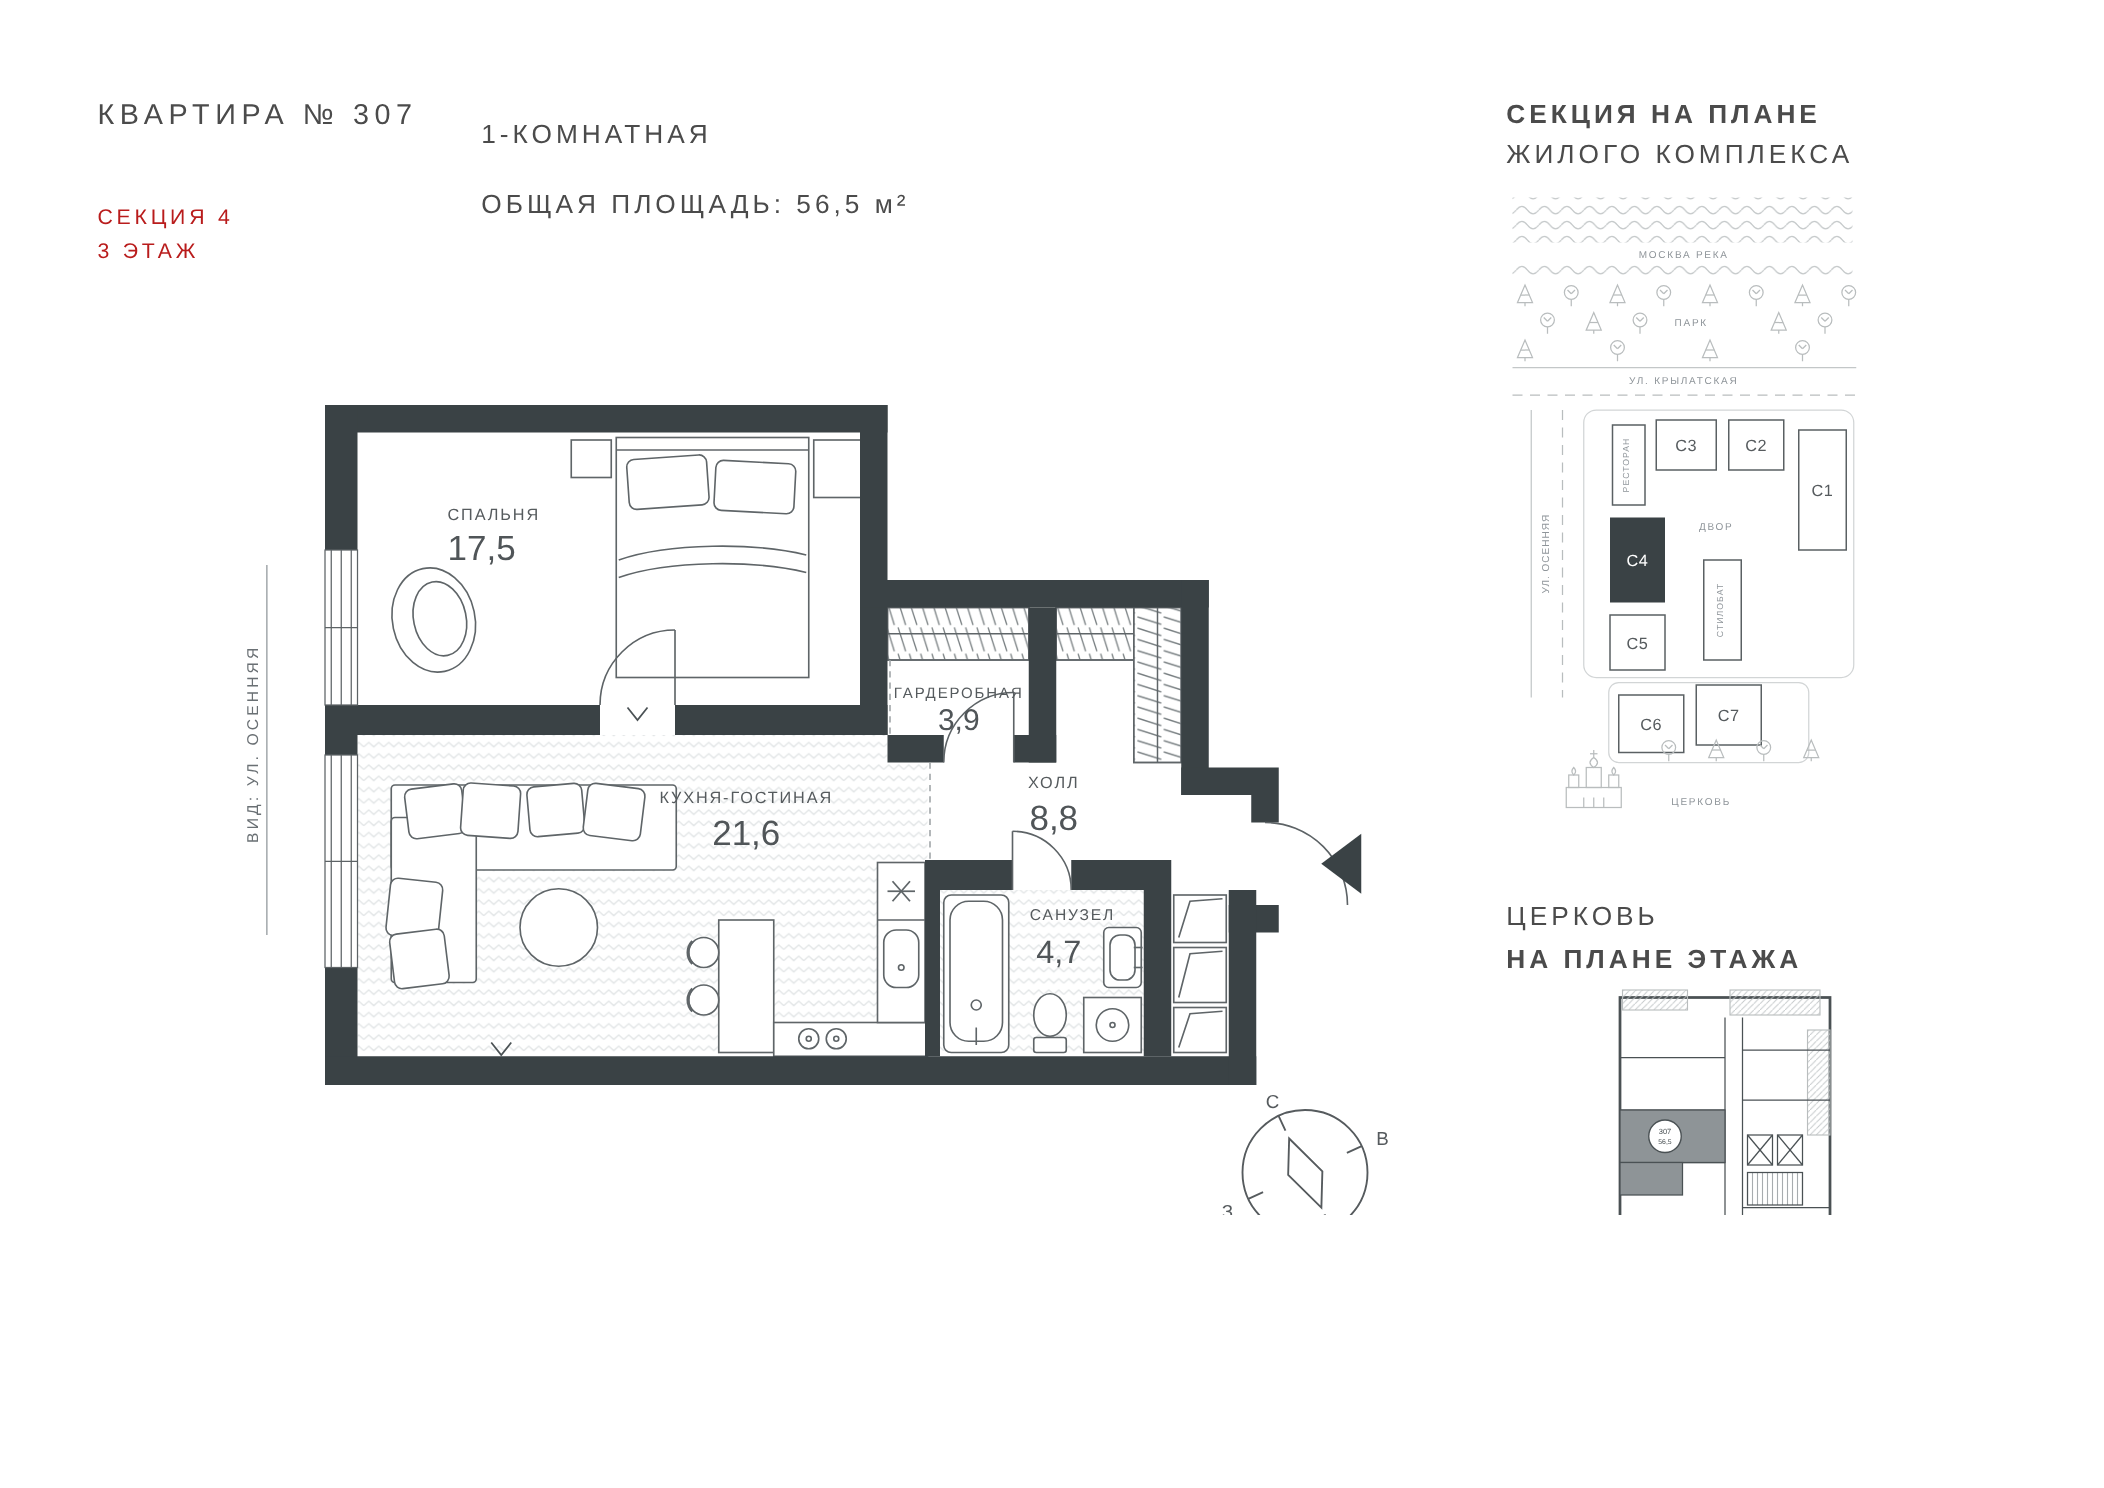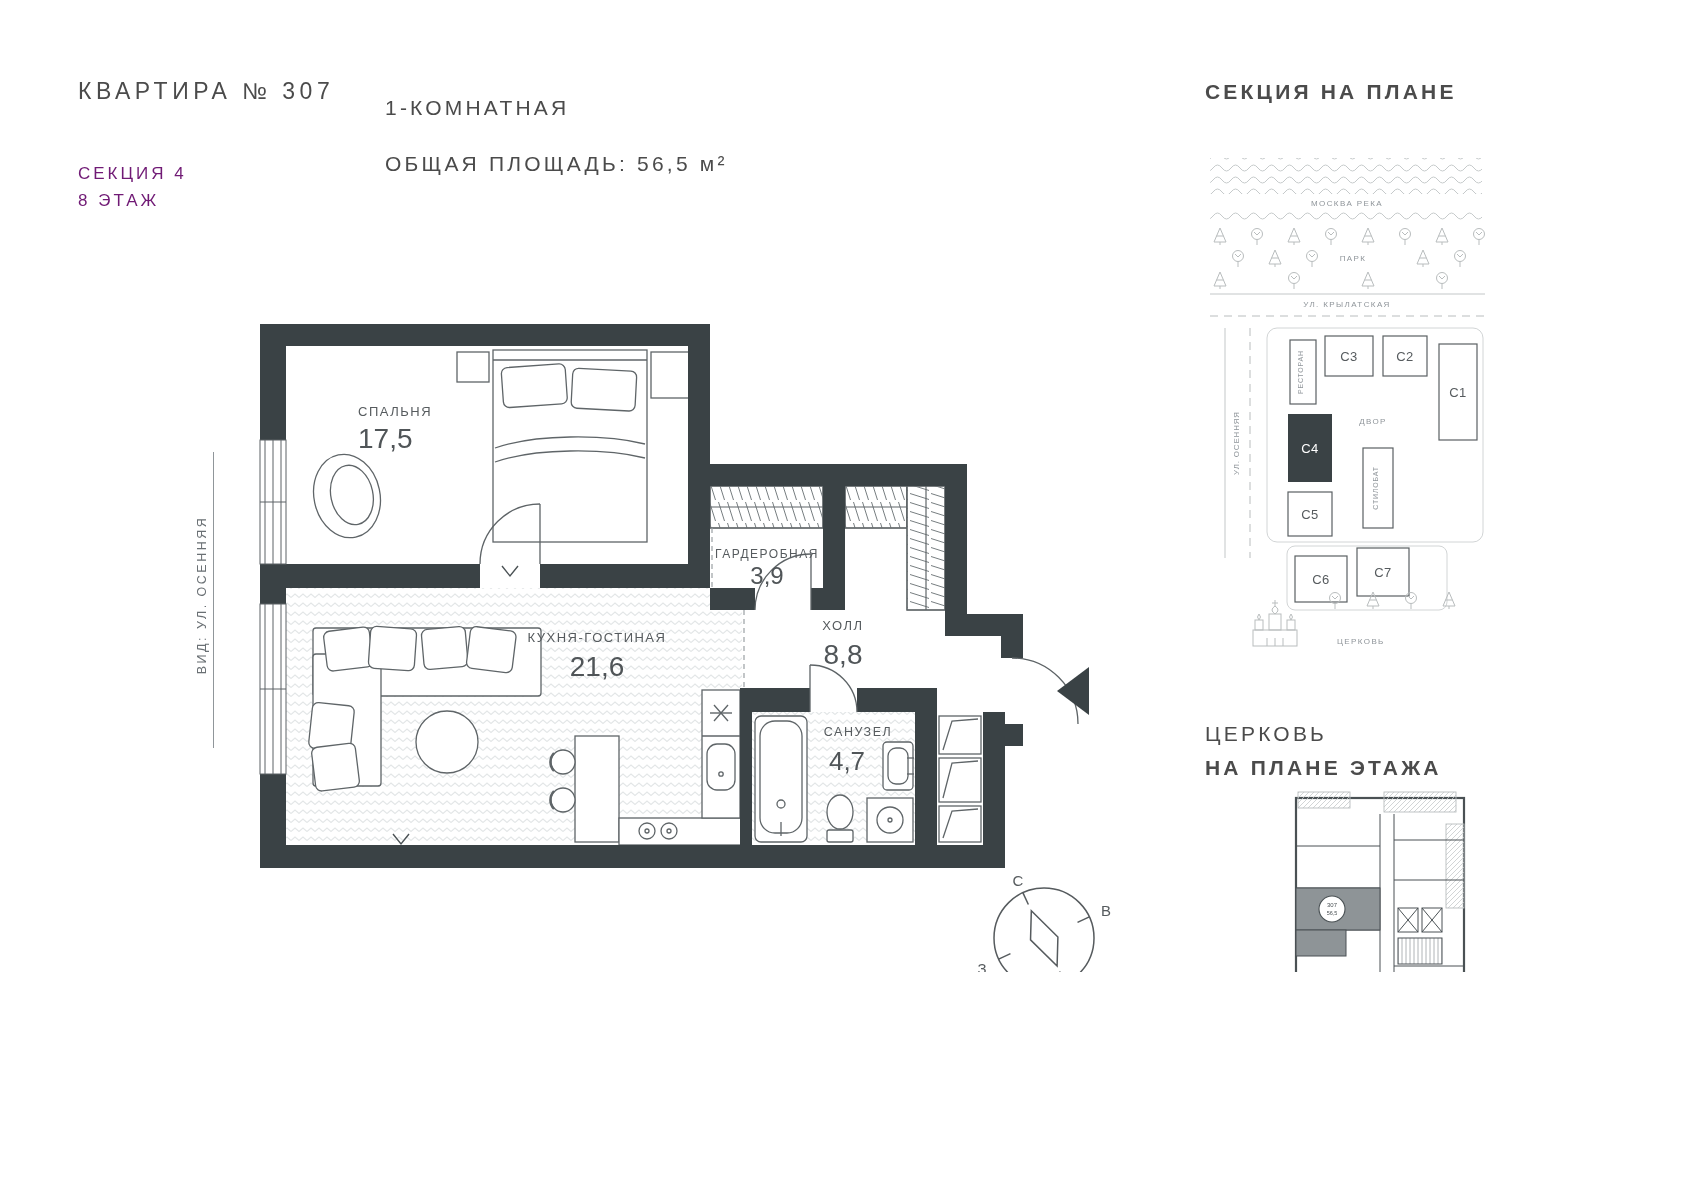--- a/index.html
+++ b/index.html
@@ -1,44 +1,45 @@
 <!DOCTYPE html>
 <html><head>
 <meta charset="utf-8">
 <style>
   html,body{margin:0;padding:0;background:#ffffff;}
   .canvas{position:relative;width:1683px;height:972px;background:#ffffff;overflow:hidden;
           font-family:"Liberation Sans", sans-serif;color:#4b4b4b;}
   .abs{position:absolute;}
   .t-hdr{font-size:23px;letter-spacing:4.5px;font-weight:500;color:#4b4b4b;white-space:nowrap;}
-  .t-sub{font-size:17px;letter-spacing:3px;font-weight:500;color:#701a75;line-height:27px;white-space:nowrap;}
+  .t-sub{font-size:17px;letter-spacing:3px;font-weight:500;color:#b91c1c;line-height:27px;white-space:nowrap;}
   .t-hdr2{font-size:21px;letter-spacing:3.2px;font-weight:500;color:#4b4b4b;line-height:32px;white-space:nowrap;}
   .view-label{font-size:12.5px;letter-spacing:2.5px;color:#6a7074;text-align:center;}
   svg{display:block;}
   svg text{font-family:"Liberation Sans", sans-serif;}
   .room-name{font-size:13px;letter-spacing:1.5px;fill:#565b5e;}
   .room-area{font-size:28px;fill:#50555 8;}
   .room-area{fill:#505558;}
   .site-tiny{font-size:8px;letter-spacing:1.4px;fill:#8f959a;}
   .site-bld{font-size:13px;letter-spacing:.5px;fill:#565b5e;}
   .site-vert{font-size:7px;letter-spacing:.8px;fill:#8f959a;}
   .compass-letter{font-size:15px;fill:#565b5e;}
 </style>
 </head>
 <body>
 
 <div class="canvas">
 
   <div class="abs t-hdr" style="left:78px;top:78px;">КВАРТИРА № 307</div>
   <div class="abs t-sub" style="left:78px;top:160px;">СЕКЦИЯ 4</div>
-  <div class="abs t-sub" style="left:78px;top:187px;">8 ЭТАЖ</div>
+  <div class="abs t-sub" style="left:78px;top:187px;">3 ЭТАЖ</div>
   <div class="abs t-hdr2" style="left:385px;top:76px;margin-top:16px;">1-КОМНАТНАЯ</div>
   <div class="abs t-hdr2" style="left:385px;top:108px;margin-top:40px;">ОБЩАЯ ПЛОЩАДЬ: 56,5 м²</div>
 
   <div class="abs t-hdr2" style="left:1205px;top:76px;font-weight:bold;">СЕКЦИЯ НА ПЛАНЕ</div>
+  <div class="abs t-hdr2" style="left:1205px;top:108px;">ЖИЛОГО КОМПЛЕКСА</div>
 
   <div class="abs t-hdr2" style="left:1205px;top:718px;">ЦЕРКОВЬ</div>
   <div class="abs t-hdr2" style="left:1205px;top:752px;font-weight:bold;">НА ПЛАНЕ ЭТАЖА</div>
 
   <div class="abs view-label" style="left:52px;top:588px;width:300px;transform:rotate(-90deg);">ВИД: УЛ. ОСЕННЯЯ</div>
   <div class="abs" style="left:213px;top:452px;width:1px;height:296px;background:#90969a;"></div>
 
   <svg class="abs" style="left:195px;top:312px;" width="920" height="580" viewBox="0 0 920 580">
     <defs>
       <pattern id="wavesLight" width="16" height="9" patternUnits="userSpaceOnUse">

